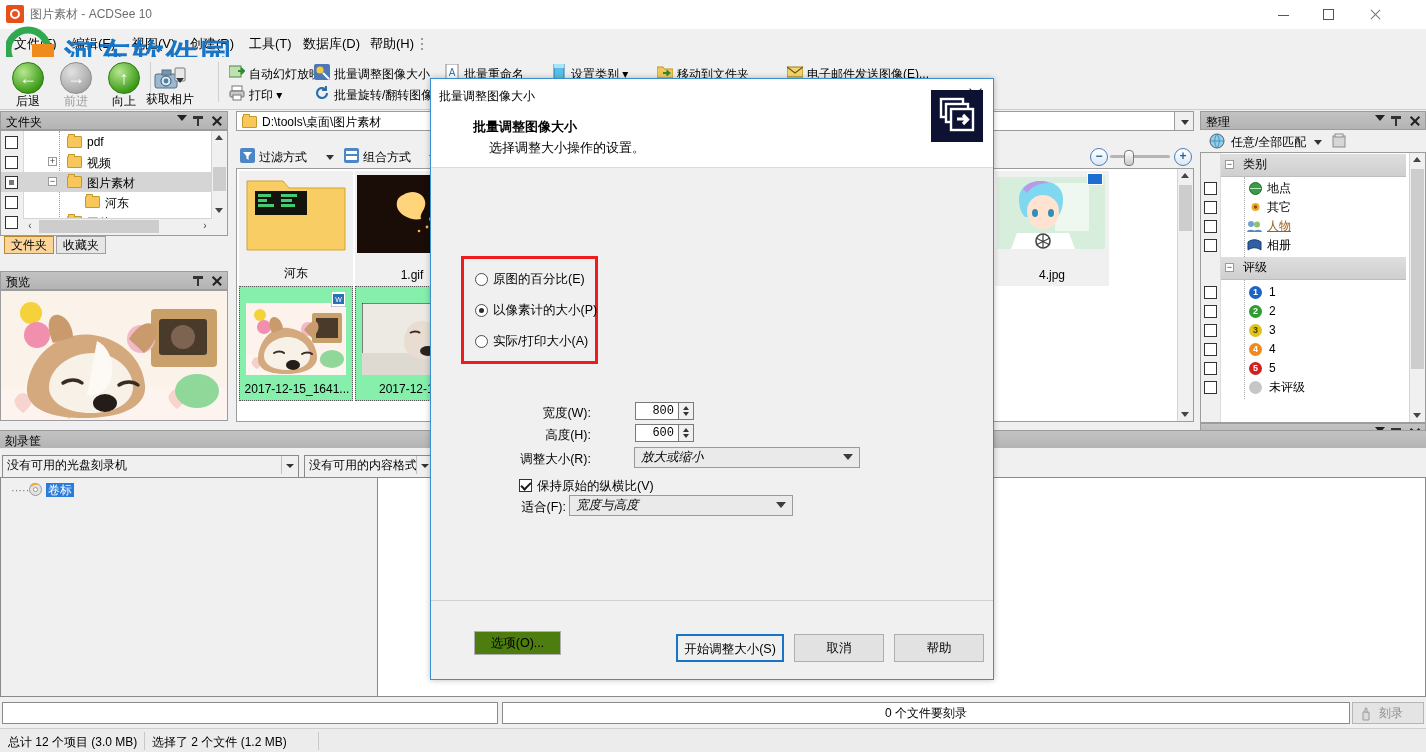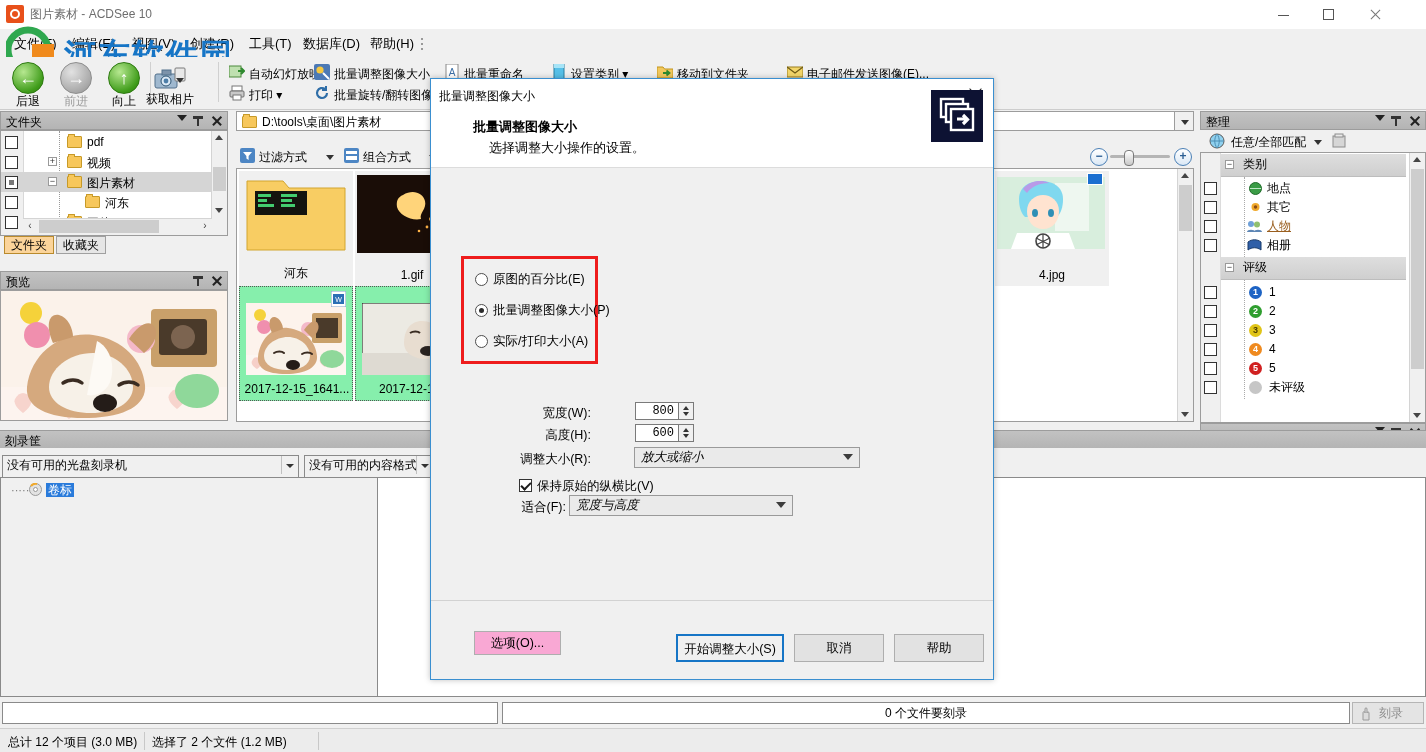--- a/index.html
+++ b/index.html
@@ -155,21 +155,21 @@
   .flab{position:absolute;font-size:12.5px;text-align:right;}
   .spin{position:absolute;width:44px;height:18px;background:#fff;border:1px solid #7a7a7a;box-sizing:border-box;text-align:right;padding-right:4px;font-size:12px;line-height:16px;font-family:"Liberation Mono","DejaVu Sans Mono",monospace;}
   .spinb{position:absolute;width:15px;height:18px;background:#f0f0f0;border:1px solid #7a7a7a;border-left:none;box-sizing:border-box;}
   .spinb:before{content:"";position:absolute;left:4px;top:3px;border-left:3px solid transparent;border-right:3px solid transparent;border-bottom:4px solid #333;}
   .spinb:after{content:"";position:absolute;left:4px;bottom:3px;border-left:3px solid transparent;border-right:3px solid transparent;border-top:4px solid #333;}
   .combo{position:absolute;height:21px;background:#eaeaea;border:1px solid #9a9a9a;box-sizing:border-box;font-size:12.5px;line-height:19px;padding-left:6px;font-style:italic;}
   .combo .cv{position:absolute;right:6px;top:6px;width:0;height:0;border-left:5px solid transparent;border-right:5px solid transparent;border-top:6px solid #3c3c3c;}
   .dlg-sep{position:absolute;left:0;top:521px;width:562px;height:1px;background:#d2d2d2;}
   .dbtn{position:absolute;height:28px;background:#e2e2e2;border:1px solid #aeaeae;box-sizing:border-box;font-size:12.5px;text-align:center;line-height:26px;}
   .dbtn.def{background:#f0f0f0;border:2px solid #1675c6;}
-  .dbtn.small{height:24px;line-height:22px;background:#f9a8d4;}
+  .dbtn.small{height:24px;line-height:22px;background:#4d7c0f;}
 </style>
 </head>
 <body>
 
 <div class="app">
 
   <div class="titlebar">
     <div class="tb-icon"></div>
     <div class="tb-title">图片素材 - ACDSee 10</div>
     <div class="wbtn wmin">
@@ -762,21 +762,21 @@
       </div>
     </div>
 
     <div class="dlg-body">
       <div class="redbox"></div>
 
       <div class="radio" style="left:44px;top:105px"></div>
       <div class="rlab" style="left:62px;top:103px">原图的百分比(E)</div>
 
       <div class="radio on" style="left:44px;top:136px"></div>
-      <div class="rlab" style="left:62px;top:134px">批量调整图像大小(P)</div>
+      <div class="rlab" style="left:62px;top:134px">以像素计的大小(P)</div>
 
       <div class="radio" style="left:44px;top:167px"></div>
       <div class="rlab" style="left:62px;top:165px">实际/打印大小(A)</div>
 
       <div class="flab" style="left:70px;top:237px;width:90px">宽度(W):</div>
       <div class="spin" style="left:204px;top:234px">800</div>
       <div class="spinb" style="left:248px;top:234px"></div>
 
       <div class="flab" style="left:70px;top:259px;width:90px">高度(H):</div>
       <div class="spin" style="left:204px;top:256px">600</div>

